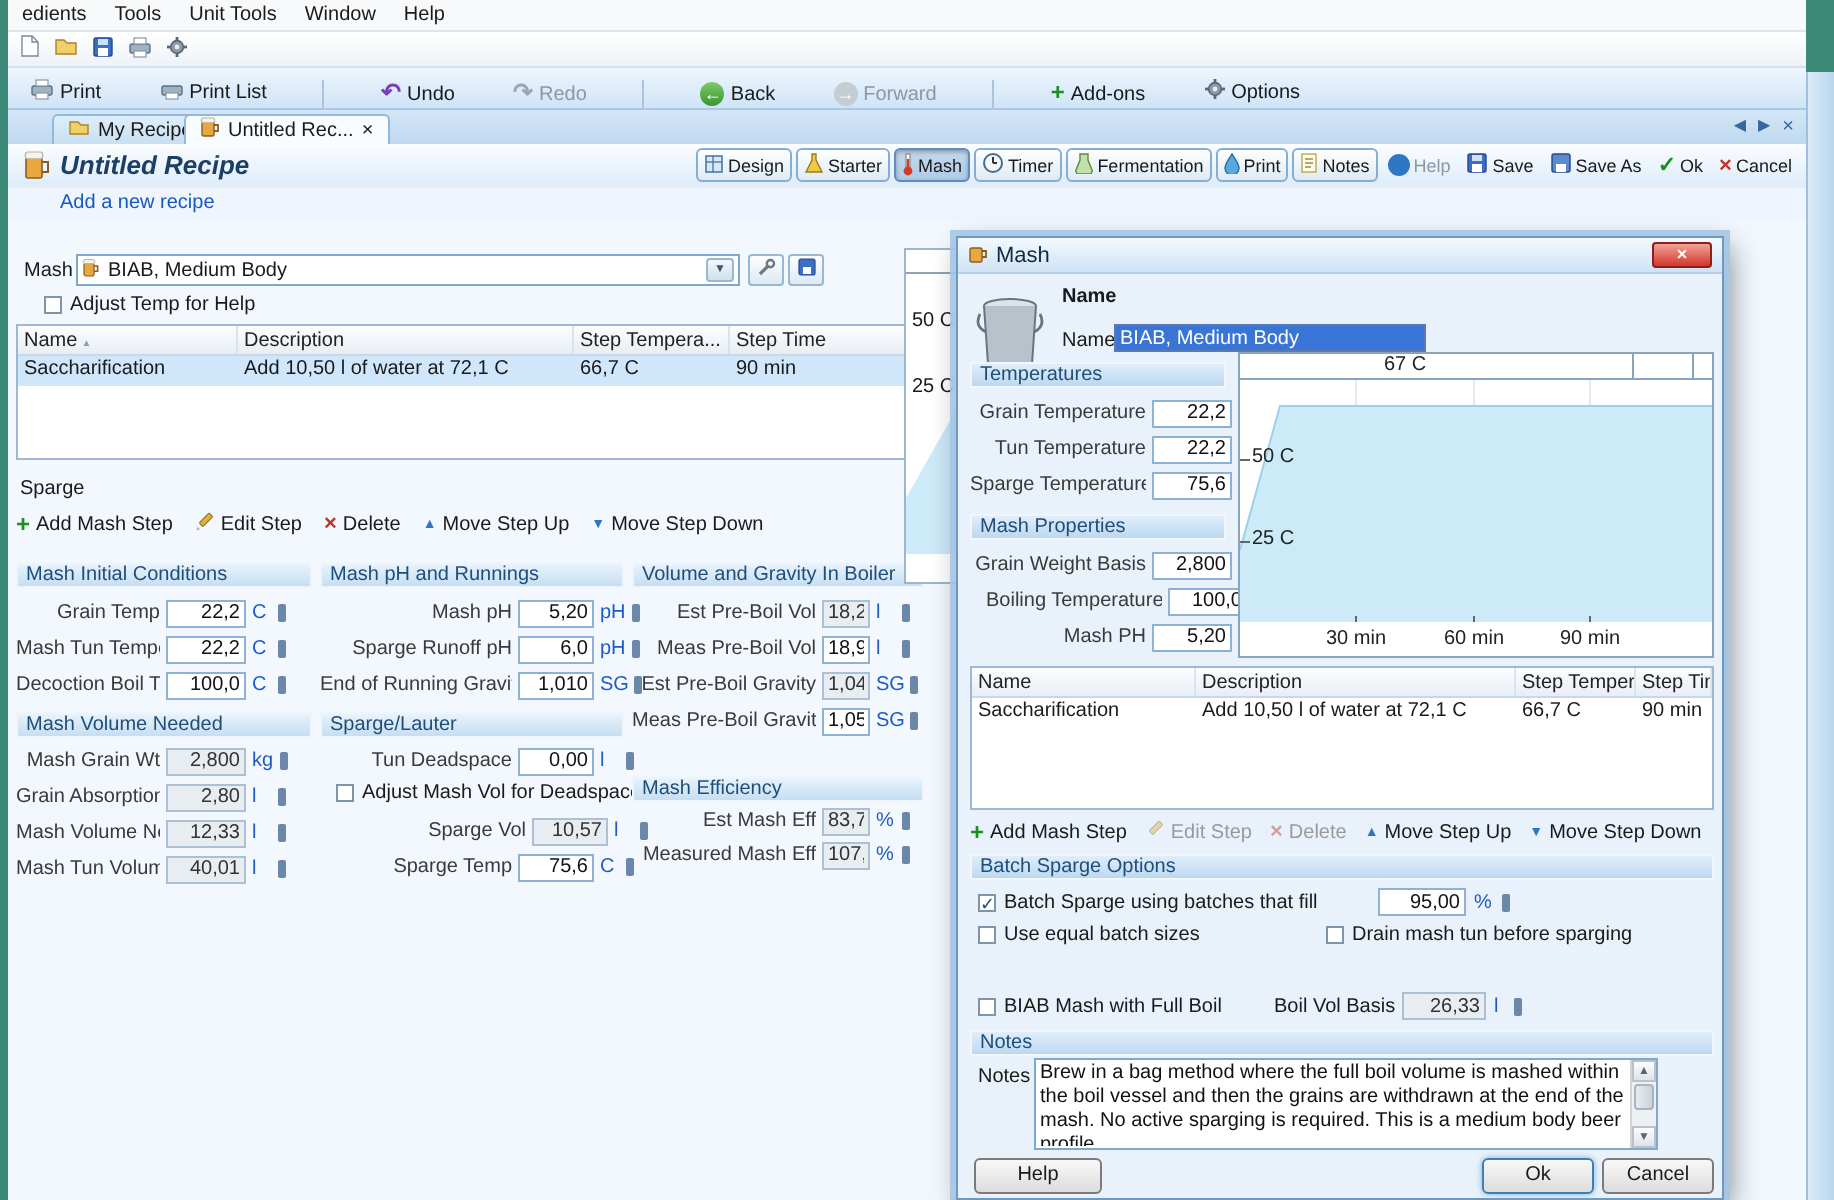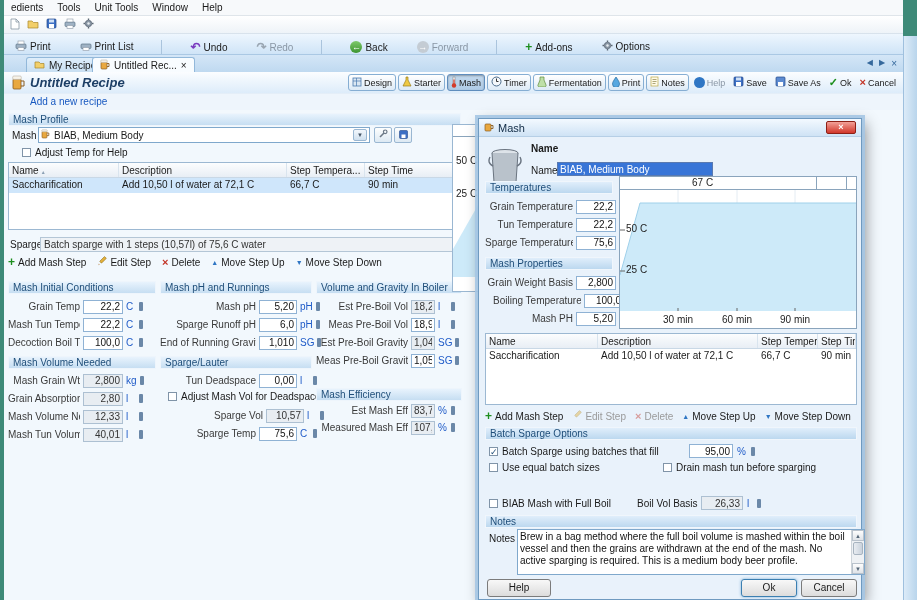--- a/index.html
+++ b/index.html
@@ -347,21 +347,20 @@
       <span class="fbtn">
         <span class="ico rx"></span>
         <span>Cancel</span>
       </span>
     </div>
   </div>
   <div class="addrow">
     <span class="addlink">Add a new recipe</span>
   </div>
 
-  <div class="shdr" style="left:4px;top:113px;width:453px">Mash Profile</div>
   <span style="position:absolute;left:8px;top:130px">Mash</span>
   <div class="combo" style="left:34px;top:127px;width:332px">
     <span><svg width="9" height="10">
           <rect x="1" y="2.5" width="5" height="6.5" rx="1" fill="#e9a83f" stroke="#8a5c20" stroke-width="0.6"></rect>
           <path d="M6 4h1.8v2.6H6" fill="none" stroke="#8a5c20" stroke-width="0.8"></path>
           <rect x="0.7" y="0.8" width="5.6" height="2" rx="0.8" fill="#f7f3ea" stroke="#b9b2a4" stroke-width="0.5"></rect>
         </svg></span>
     <span>BIAB, Medium Body</span>
     <span class="darr"></span>
   </div>
@@ -400,21 +399,20 @@
     </div>
     <div class="trow selected">
       <div style="width:110px">Saccharification</div>
       <div style="width:168px">Add 10,50 l of water at 72,1 C</div>
       <div style="width:78px">66,7 C</div>
       <div style="width:91px">90 min</div>
     </div>
   </div>
 
   <span style="position:absolute;left:6px;top:239px">Sparge</span>
-  <div class="spargebox" style="left:36px;top:237px;width:421px">Batch sparge with 1 steps (10,57l) of 75,6 C water</div>
 
   <div class="stepbtns" style="left:4px;top:256px">
     <span class="sbtn">
         <span class="ico gplus"></span>
         <span>Add Mash Step</span>
       </span>
     <span class="sbtn">
         <span class="ico"><svg width="10" height="10">
             <rect x="4.6" y="0.4" width="2.6" height="7" rx="0.5" transform="rotate(45 6 4)" fill="#e2b13c" stroke="#8a6a1a" stroke-width="0.5"></rect>
             <path d="M1.2 9.2 L3 8.6 L1.8 7.4z" fill="#caa57a"></path>
@@ -738,21 +736,21 @@
       <span>BIAB Mash with Full Boil</span>
     </span>
     <span style="position:absolute;left:152px;top:2px">Boil Vol Basis</span>
     <input class="fv ro" style="position: absolute; left: 216px; top: 0px; width: 42px;" value="26,33">
     <span class="fu" style="position:absolute;left:262px;top:2px">l</span>
     <span class="ftool" style="position:absolute;left:272px;top:3px"></span>
   </div>
 
   <div class="dhdr" style="left:6px;top:396px;width:372px">Notes</div>
   <span style="position:absolute;left:10px;top:414px">Notes</span>
-  <div class="notesbox" style="left:38px;top:410px;width:348px;height:46px">
+  <div class="notesbox" style="left:38px;top:410px;width:312px;height:46px">
     <div class="ntext">Brew in a bag method where the full boil volume is mashed within the boil vessel and then the grains are withdrawn at the end of the mash.  No active sparging is required.  This is a medium body beer profile.</div>
     <div class="vsb">
       <div class="a">▲</div>
       <div class="thumb"></div>
       <div class="a" style="position:absolute;left:0;right:0;bottom:0">▼</div>
     </div>
   </div>
 
   <div class="pbtn" style="left:8px;top:460px;width:64px">Help</div>
   <div class="pbtn def" style="left:262px;top:460px;width:56px">Ok</div>

